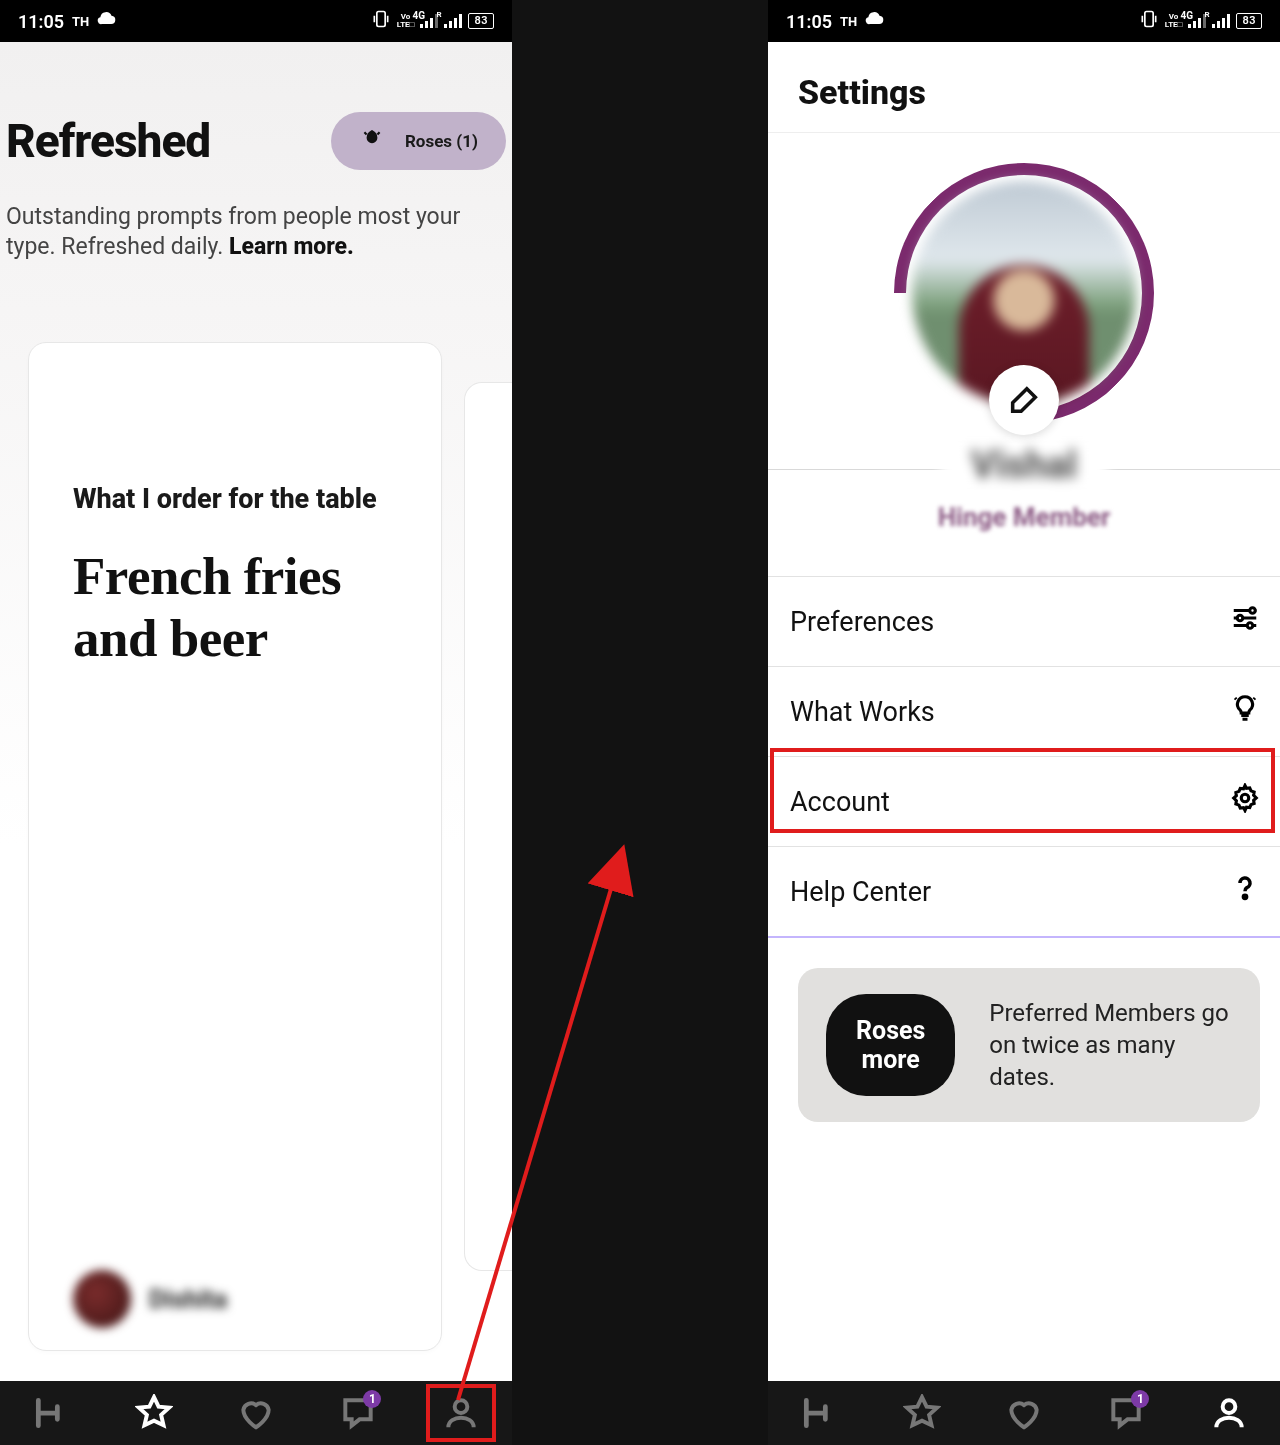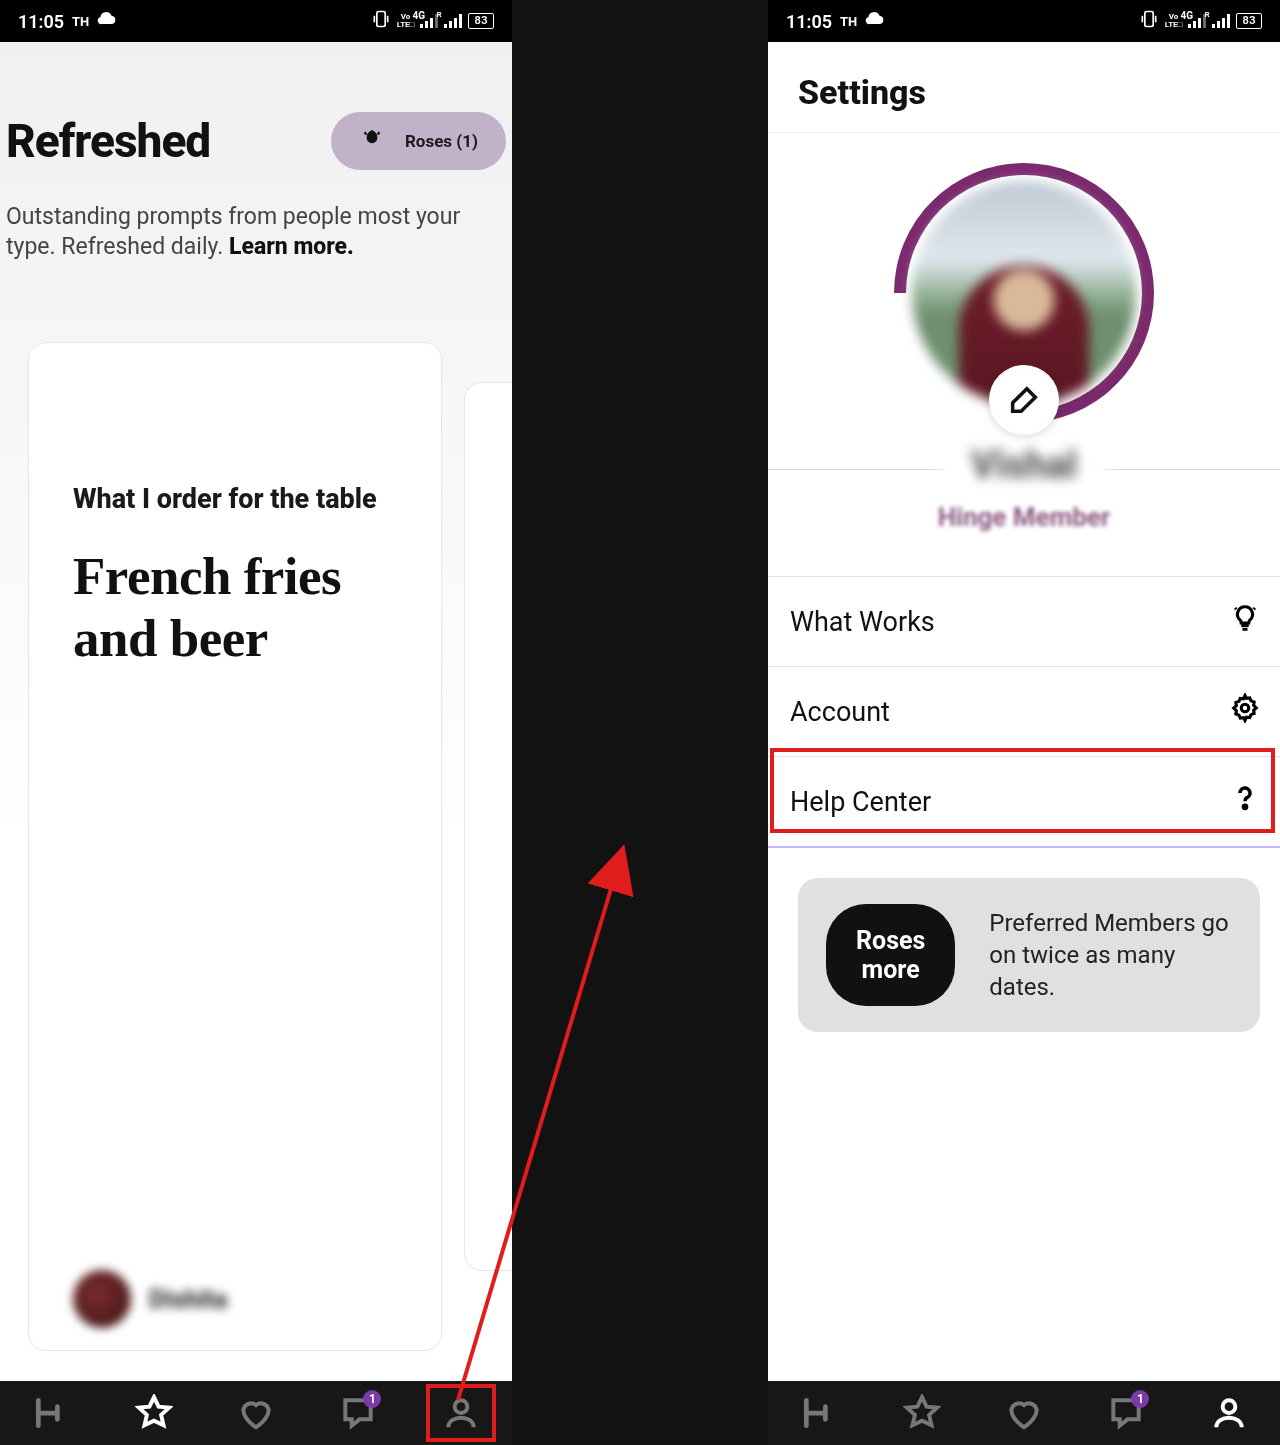--- a/index.html
+++ b/index.html
@@ -224,20 +224,31 @@
         </div>
       </div>
       <div class="sep-through">
         <div class="name-blur">Vishal</div>
       </div>
       <div class="member-type">Hinge Member</div>
     </div>
 
     <div class="menu">
       <div class="menu-row">
+        <span>Preferences</span>
+        <span class="ic">
+          <svg viewBox="0 0 24 24" fill="none" stroke-width="2.5">
+              <path d="M3 6h18M3 12h18M3 18h18"></path>
+              <circle cx="18" cy="6" r="2.2" fill="#fff"></circle>
+              <circle cx="8" cy="12" r="2.2" fill="#fff"></circle>
+              <circle cx="16" cy="18" r="2.2" fill="#fff"></circle>
+            </svg>
+        </span>
+      </div>
+      <div class="menu-row">
         <span>What Works</span>
         <span class="ic">
           <svg viewBox="0 0 24 24" fill="none" stroke-width="2.5">
               <path d="M9 18h6M10 21h4"></path>
               <path d="M12 3a6 6 0 0 0-4 10.5c.7.7 1 1.5 1 2.5h6c0-1 .3-1.8 1-2.5A6 6 0 0 0 12 3z"></path>
               <path d="M4 4l1 1M20 4l-1 1"></path>
             </svg>
         </span>
       </div>
       <div class="menu-row">

